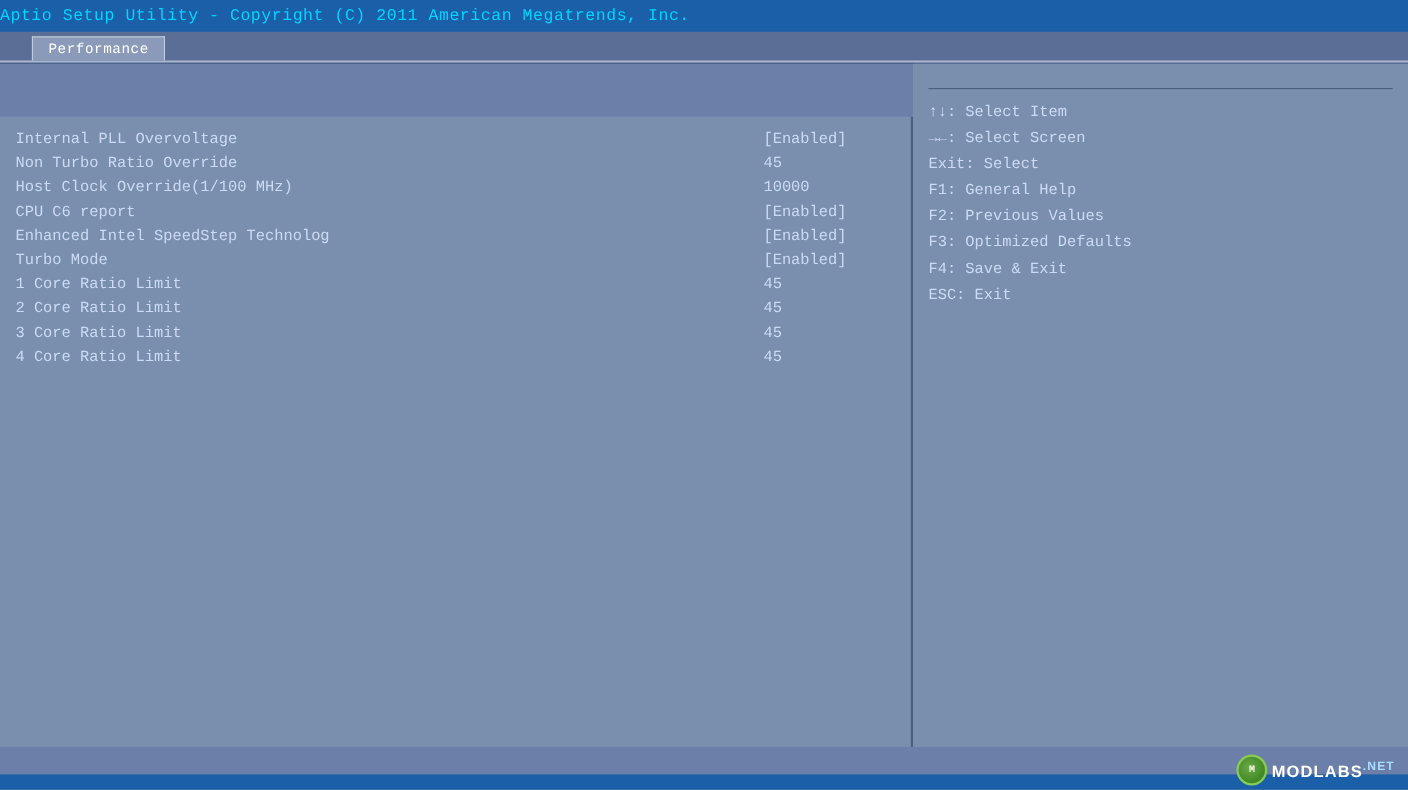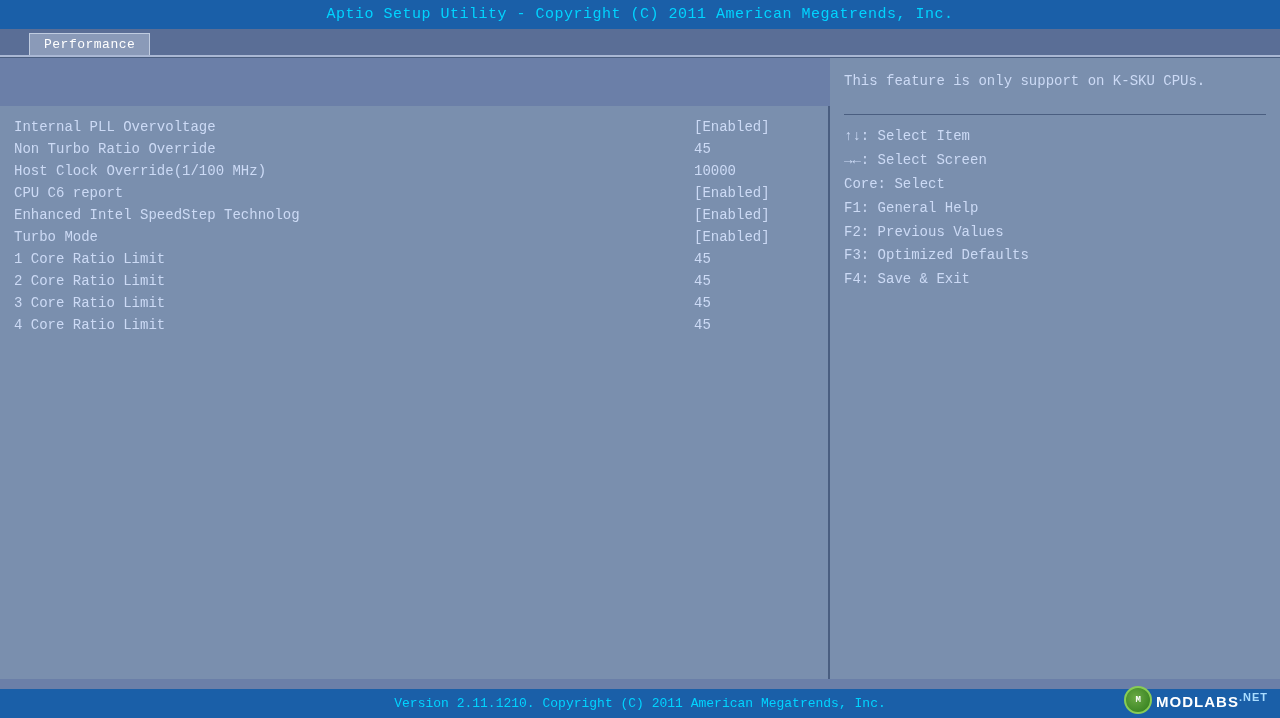--- a/index.html
+++ b/index.html
@@ -9,21 +9,21 @@
       background: #6b7fa8;
       font-family: 'Courier New', Courier, monospace;
       overflow: hidden;
       position: relative;
     }
 
     
     #top-bar {
       background: #1a5fa8;
       color: #00d4ff;
-      text-align: center;
+      text-align: left;
       font-size: 15px;
       padding: 6px 0;
       letter-spacing: 0.5px;
     }
 
     
     #tab-bar {
       background: #5a6e96;
       padding: 4px 0 0 8px;
       border-bottom: 2px solid #aab8d4;
@@ -231,39 +231,37 @@
         </div>
         <div class="menu-row">
           <span class="label">4 Core Ratio Limit</span>
           <span class="value">45</span>
         </div>
       </div>
     <div id="watermark"></div>
   </div>
 
   <div id="right-panel">
-    <div id="help-text">This feature is only support
-on K-SKU CPUs.</div>
     <hr id="divider">
     <div id="key-help">
 
     <div style="font-family: &quot;Courier New&quot;, monospace; color: rgb(204, 218, 245); font-size: 14px; line-height: 1.7;"><span>↑↓: </span><span>Select Item</span></div>
         <div style="font-family: &quot;Courier New&quot;, monospace; color: rgb(204, 218, 245); font-size: 14px; line-height: 1.7;"><span>→←: </span><span>Select Screen</span></div>
-        <div style="font-family: &quot;Courier New&quot;, monospace; color: rgb(204, 218, 245); font-size: 14px; line-height: 1.7;"><span>Core: </span><span>Select</span></div>
+        <div style="font-family: &quot;Courier New&quot;, monospace; color: rgb(204, 218, 245); font-size: 14px; line-height: 1.7;"><span>Exit: </span><span>Select</span></div>
         <div style="font-family: &quot;Courier New&quot;, monospace; color: rgb(204, 218, 245); font-size: 14px; line-height: 1.7;"><span>F1: </span><span>General Help</span></div>
         <div style="font-family: &quot;Courier New&quot;, monospace; color: rgb(204, 218, 245); font-size: 14px; line-height: 1.7;"><span>F2: </span><span>Previous Values</span></div>
         <div style="font-family: &quot;Courier New&quot;, monospace; color: rgb(204, 218, 245); font-size: 14px; line-height: 1.7;"><span>F3: </span><span>Optimized Defaults</span></div>
         <div style="font-family: &quot;Courier New&quot;, monospace; color: rgb(204, 218, 245); font-size: 14px; line-height: 1.7;"><span>F4: </span><span>Save &amp; Exit</span></div>
+        <div style="font-family: &quot;Courier New&quot;, monospace; color: rgb(204, 218, 245); font-size: 14px; line-height: 1.7;"><span>ESC: </span><span>Exit</span></div>
       </div>
   </div>
 
 </div>
 
 <div id="bottom-bar">
-  <span>Version 2.11.1210. Copyright (C) 2011 American Megatrends, Inc.</span>
   <div id="modlabs-logo">
     <div class="logo-circle">
       <span>M</span>
     </div>
     <span class="logo-text">
       <span>MODLABS</span><span class="logo-net">.NET</span>
     </span>
   </div>
 </div>
 

